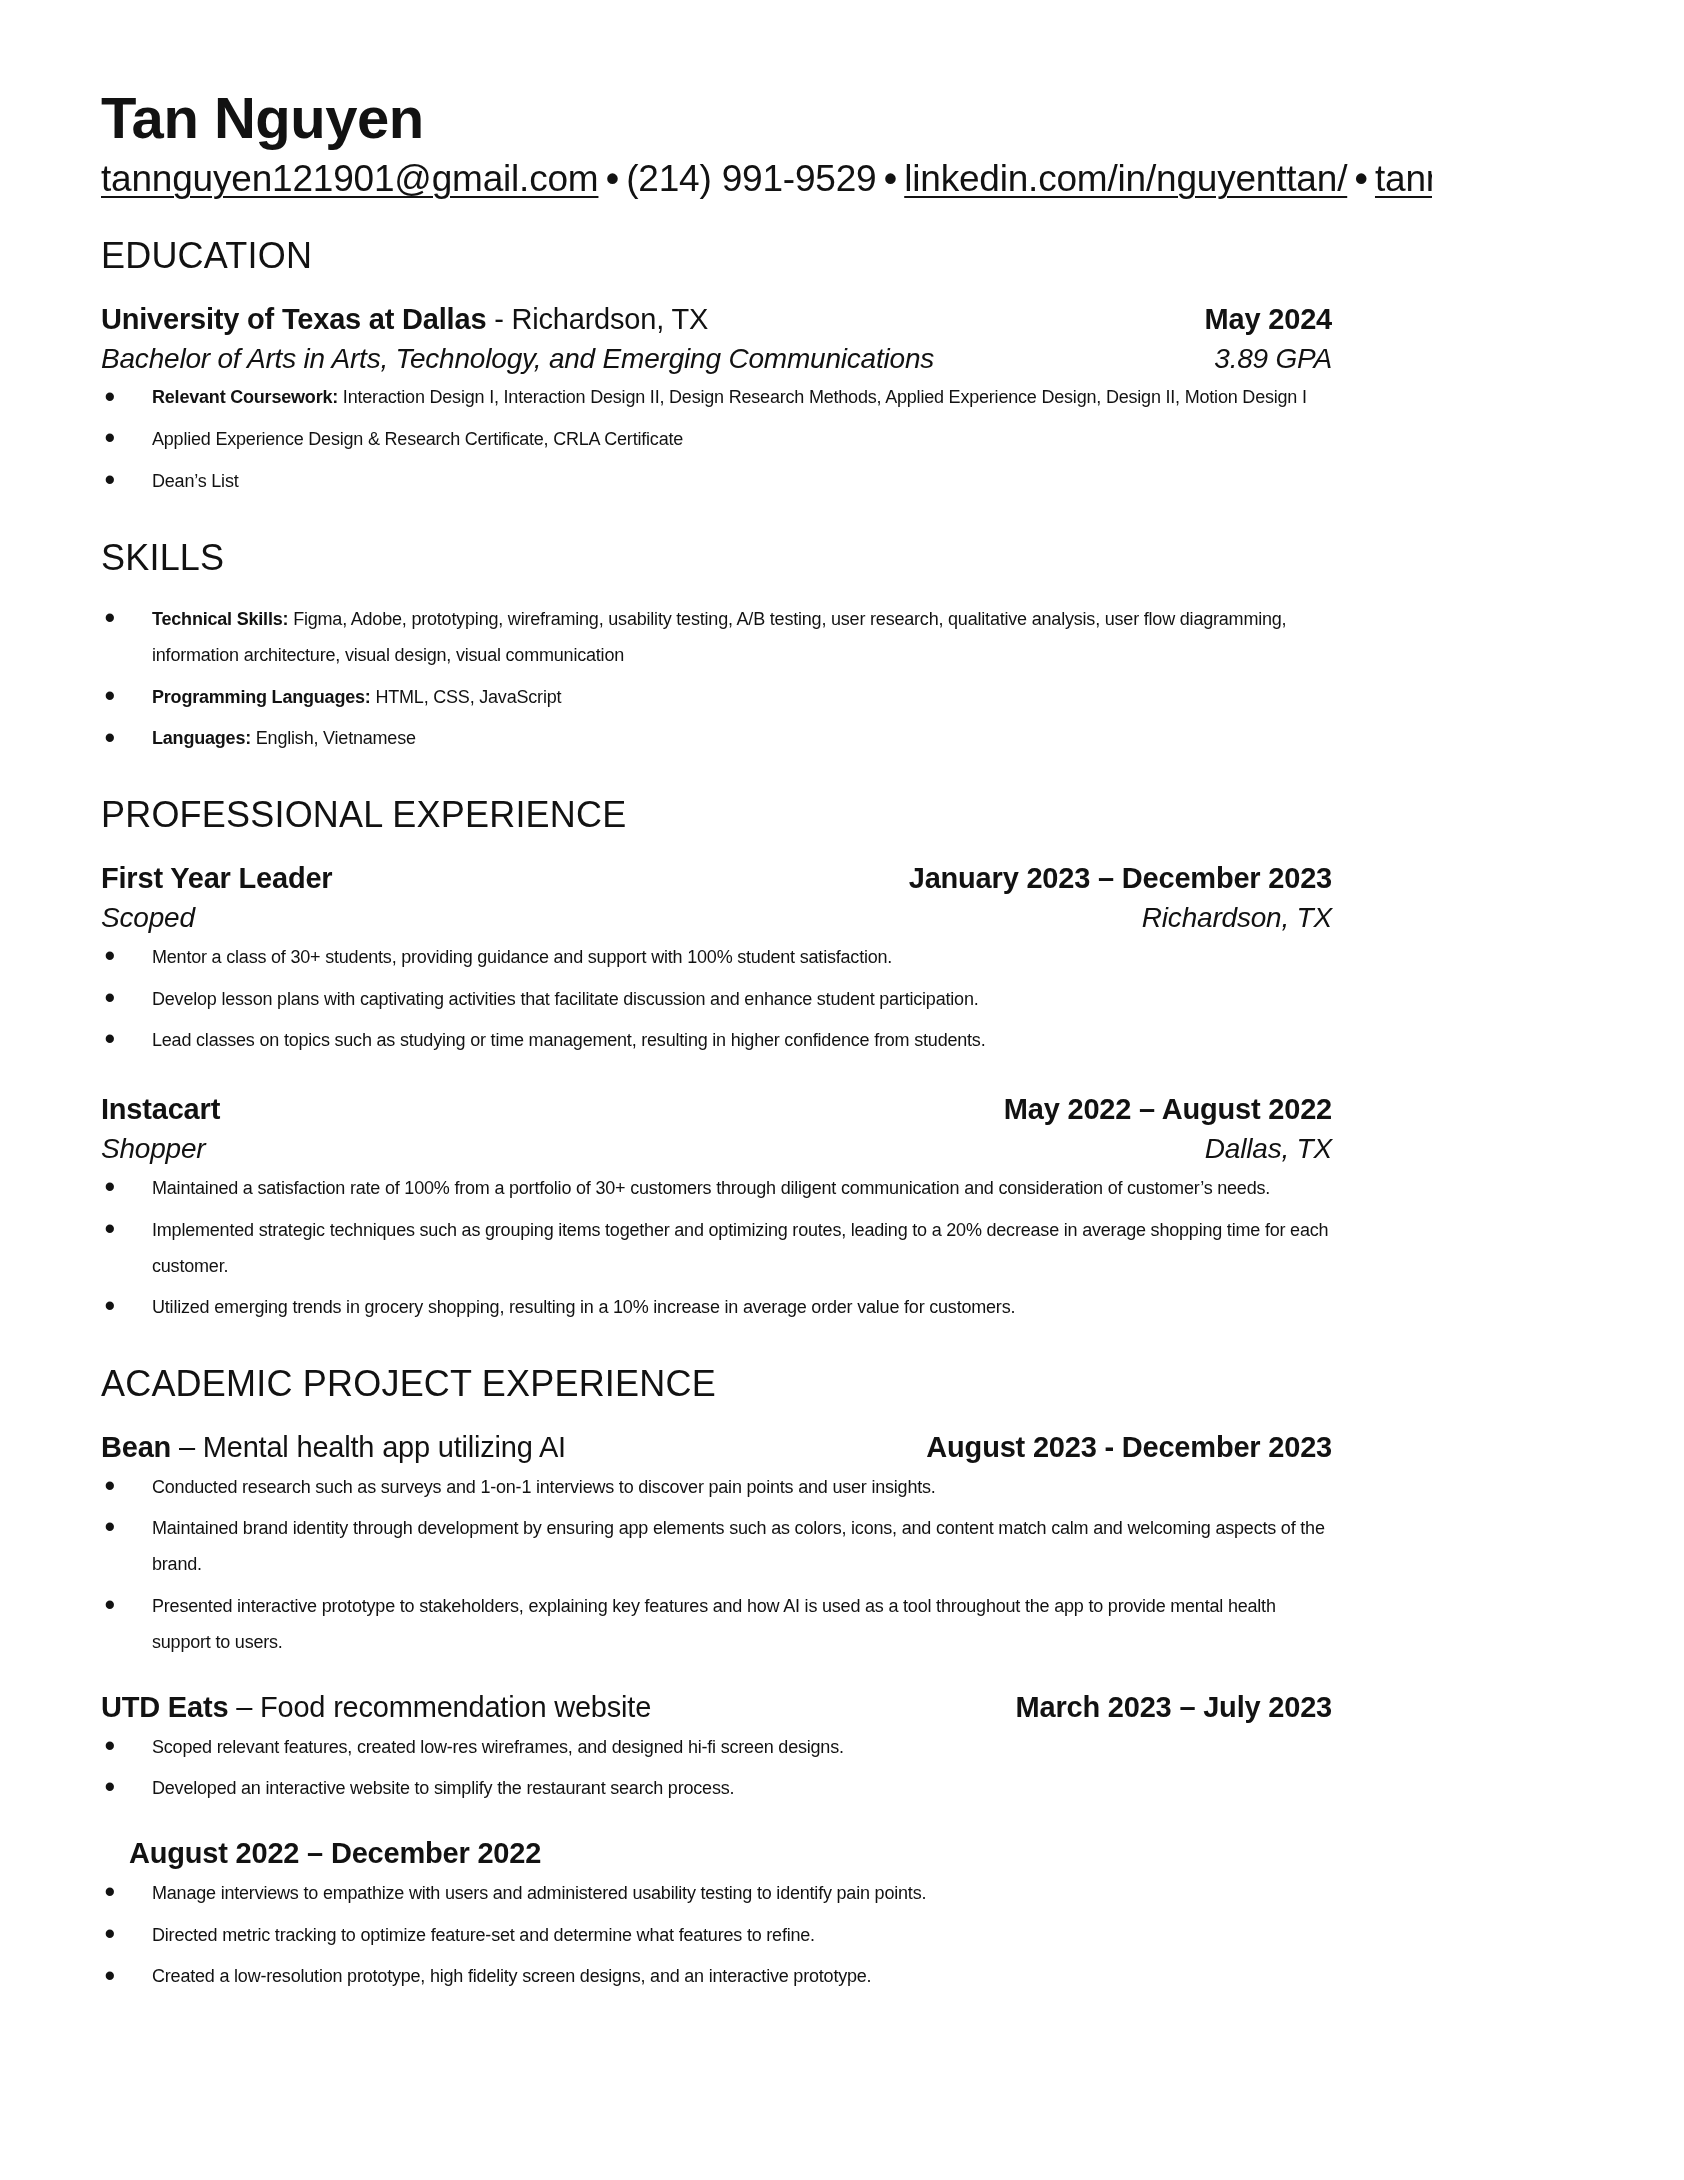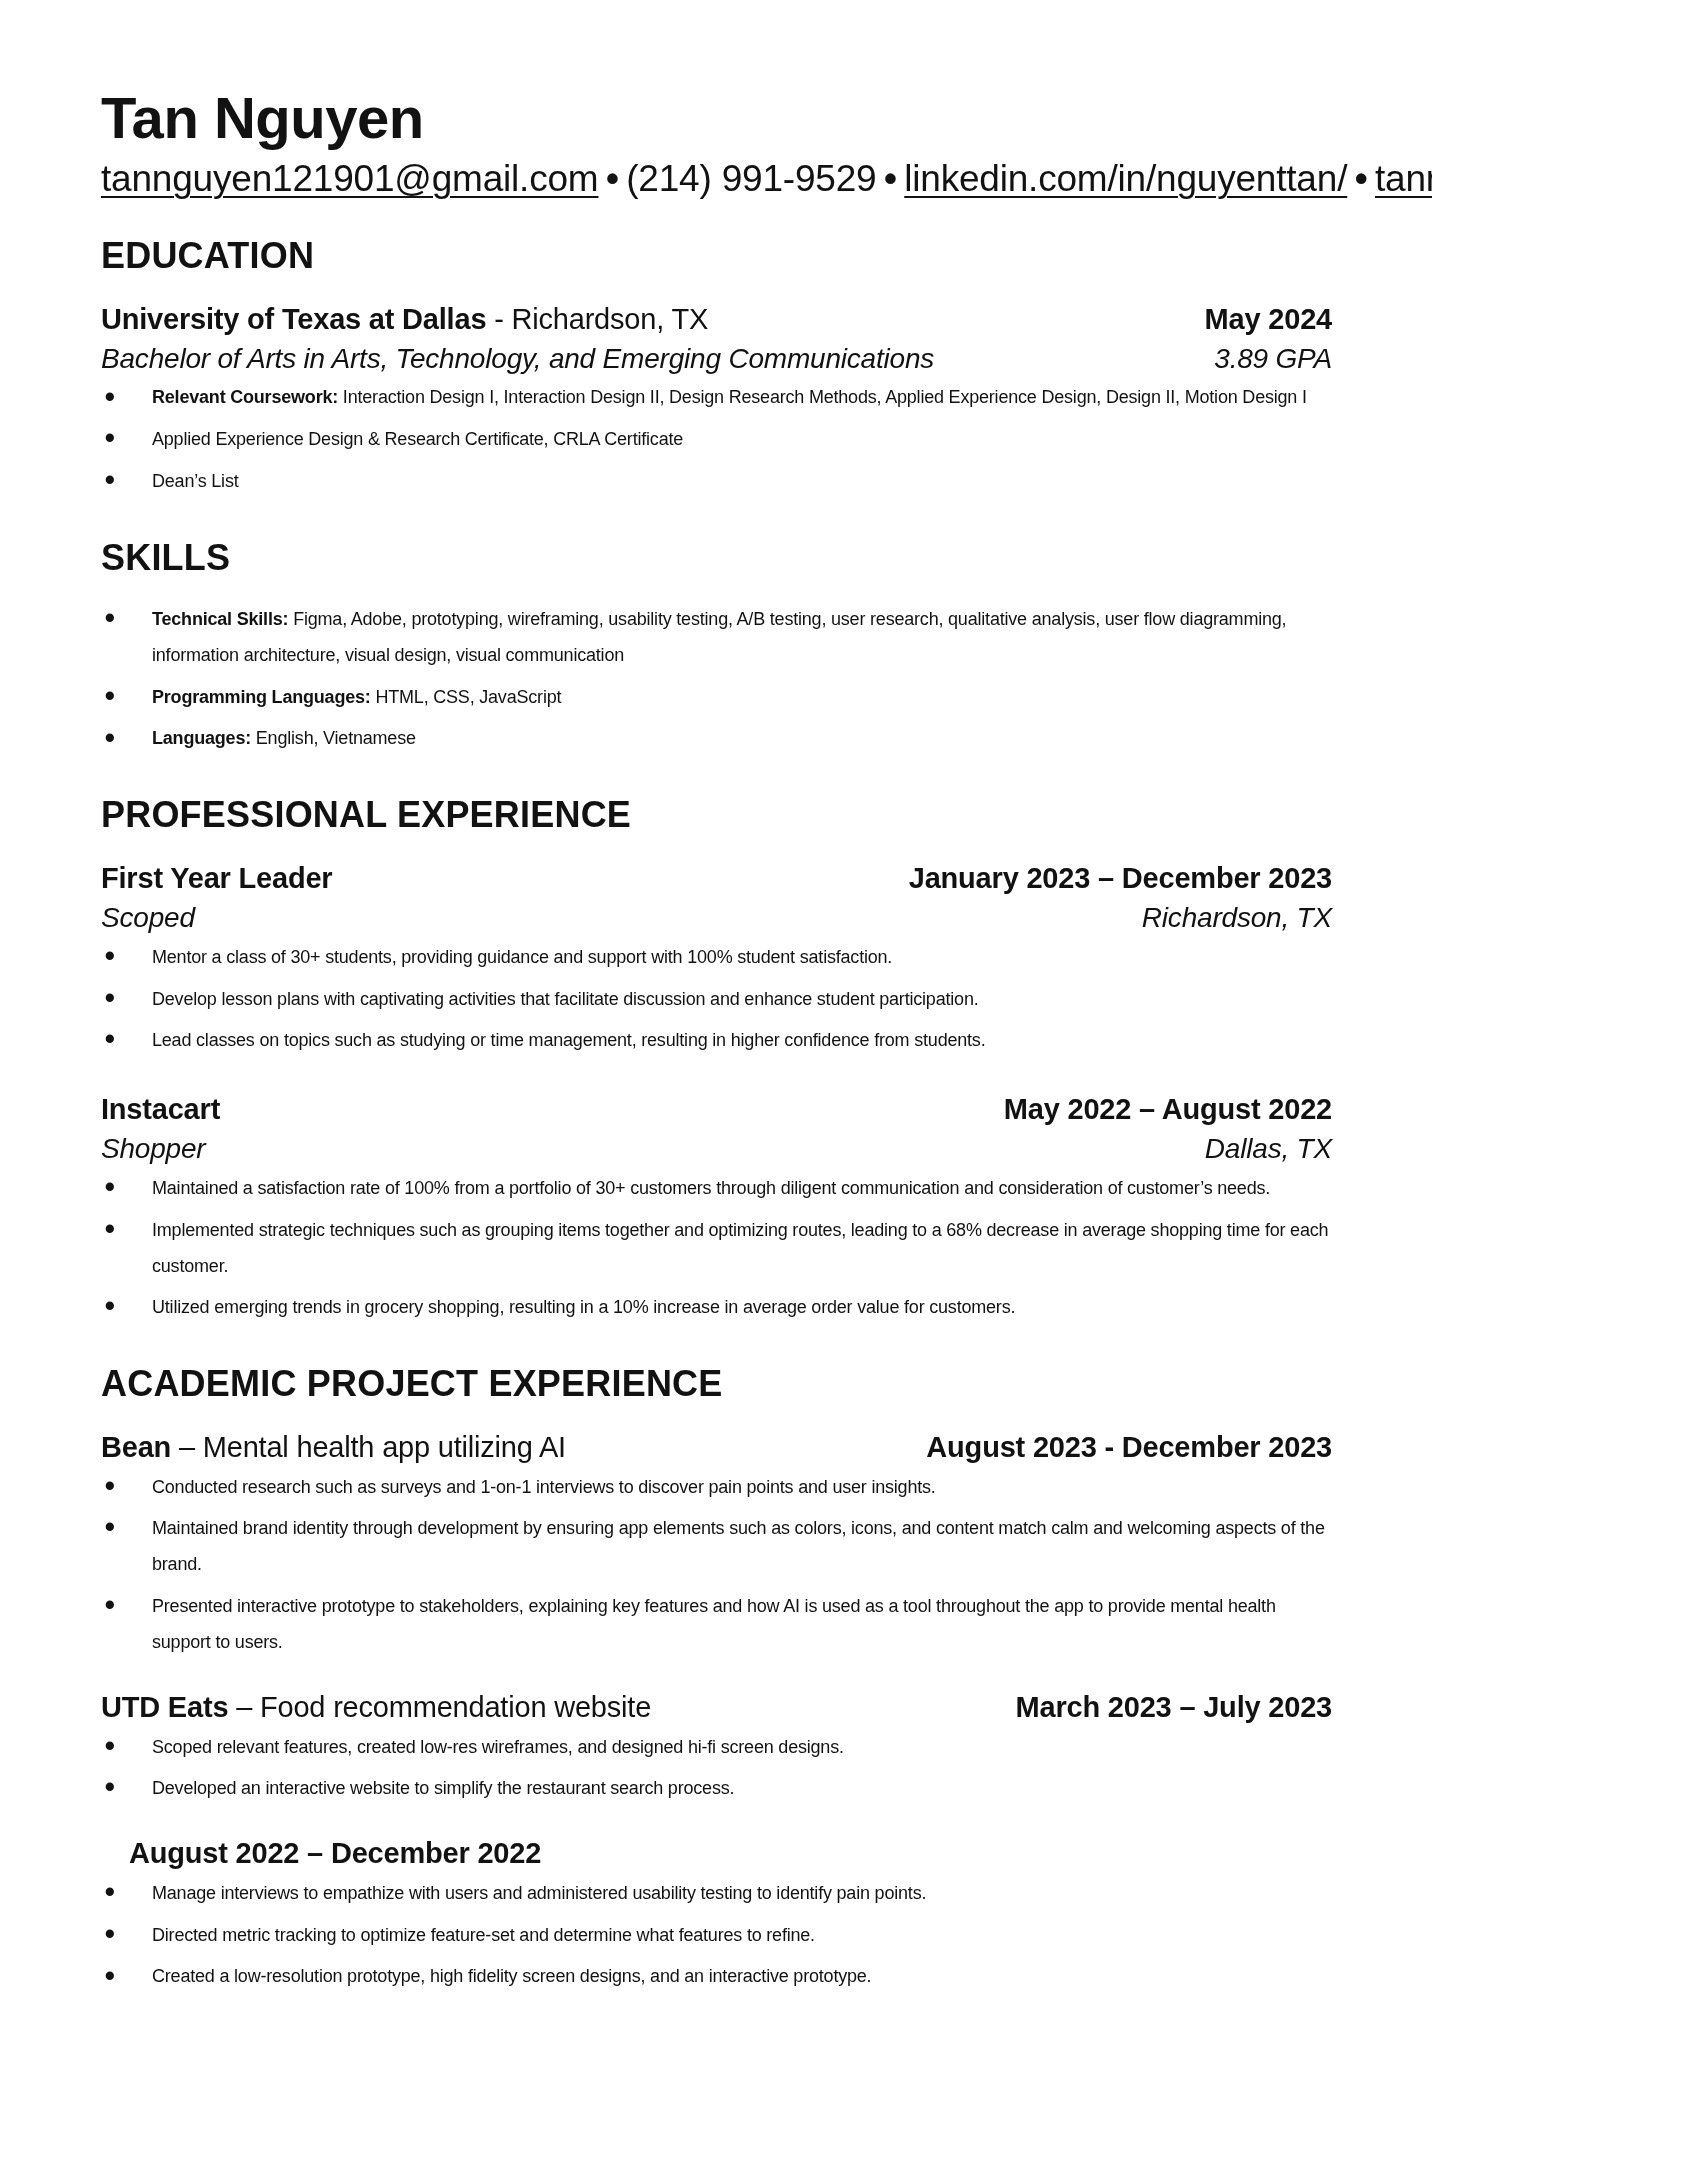--- a/index.html
+++ b/index.html
@@ -38,21 +38,21 @@
     text-underline-offset: 4.7px;
     text-decoration-thickness: 1.9px;
   }
   .contact .sep {
     font-weight: 700;
     padding: 0 7.5px;
   }
   
   .section-heading {
     font-size: 36px;
-    font-weight: 700;
+    font-weight: 400;
     letter-spacing: 0.2px;
     line-height: 1.1;
     margin: 39px 0 24px 0;
   }
   .entry { margin-bottom: 32px; }
   .entry:last-child { margin-bottom: 0; }
   .proj .entry { margin-bottom: 28px; }
   .row {
     display: flex;
     justify-content: space-between;
@@ -160,21 +160,21 @@
       <div class="row">
         <div class="t-bold">Instacart</div>
         <div class="date">May 2022 – August 2022</div>
       </div>
       <div class="row sub">
         <div>Shopper</div>
         <div class="loc">Dallas, TX</div>
       </div>
       <ul class="bullets">
         <li>Maintained a satisfaction rate of 100% from a portfolio of 30+ customers through diligent communication and consideration of customer’s needs.</li>
-        <li>Implemented strategic techniques such as grouping items together and optimizing routes, leading to a 68% decrease in average shopping time for each customer.</li>
+        <li>Implemented strategic techniques such as grouping items together and optimizing routes, leading to a 20% decrease in average shopping time for each customer.</li>
         <li>Utilized emerging trends in grocery shopping, resulting in a 10% increase in average order value for customers.</li>
       </ul>
     </div>
   </div>
 
   <div class="section proj">
     <h2 class="section-heading">ACADEMIC PROJECT EXPERIENCE</h2>
 
     <div class="entry">
       <div class="row">

